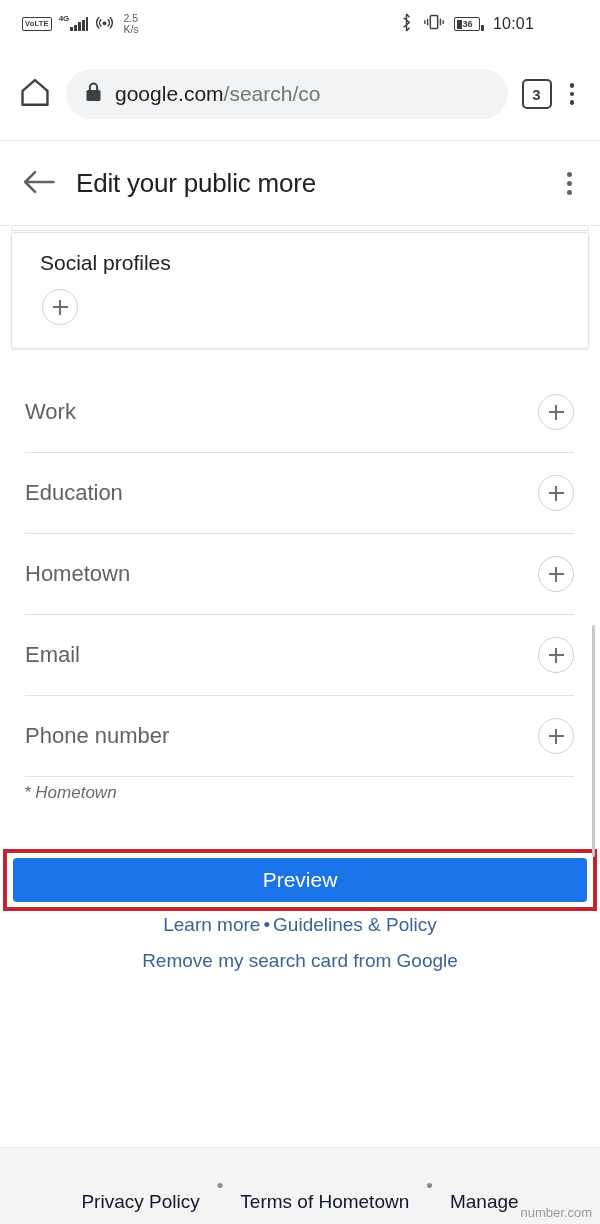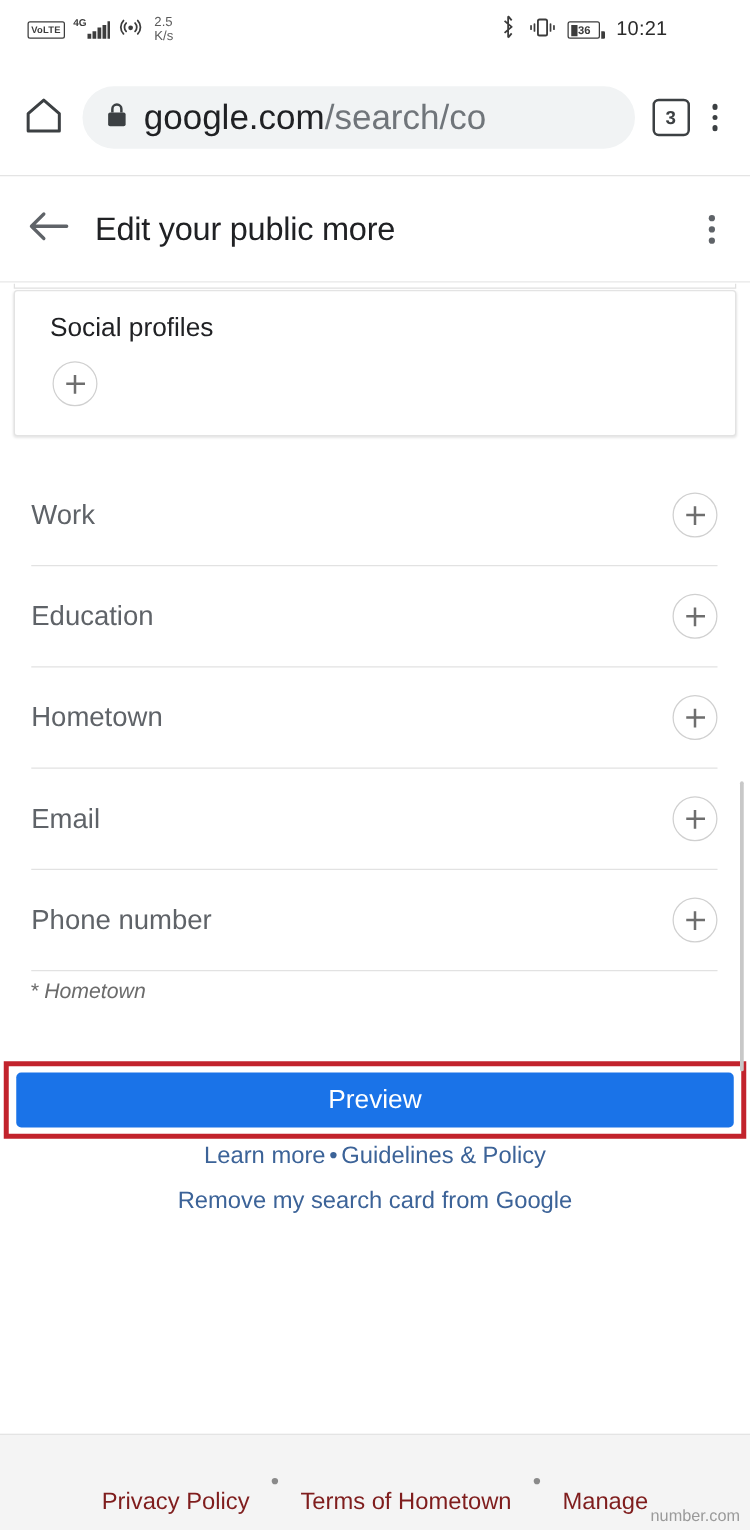--- a/index.html
+++ b/index.html
@@ -128,21 +128,21 @@
     background: #f1f3f4;
     border-radius: 25px;
     display: flex;
     align-items: center;
     padding: 0 18px;
     gap: 12px;
     overflow: hidden;
     min-width: 0;
   }
   .omnibox-url {
-    font-size: 28px;
+    font-size: 21px;
     color: #202124;
     white-space: nowrap;
     overflow: hidden;
   }
   .omnibox-url .dim { color: #70757a; }
 
   .tabcount {
     width: 30px; height: 30px;
     border: 2.4px solid #3c4043;
     border-radius: 5px;
@@ -322,21 +322,21 @@
     height: 77px;
     background: #f4f4f4;
     border-top: 1px solid #e4e4e4;
     display: flex;
     align-items: center;
     justify-content: center;
     gap: 0px;
   }
   .footer-item {
     font-size: 19px;
-    color: #7f1d1d;
+    color: #0f172a;
     text-decoration: none;
     cursor: pointer;
     margin-top: 32px;
   }
   .footer-sep {
     font-size: 19px;
     color: #8a8a8a;
     margin: 0 17px;
   }
   .watermark {
@@ -388,21 +388,21 @@
       <span>
         <svg width="22" height="18" viewBox="0 0 24 18">
           <rect x="8" y="2" width="8" height="14" rx="1.4" stroke="#3c3c3c" stroke-width="1.6" fill="none"></rect>
           <path d="M5 6v6M2 7.5v3M19 6v6M22 7.5v3" stroke="#3c3c3c" stroke-width="1.5" stroke-linecap="round"></path>
         </svg>
       </span>
       <span class="batt">
         <span class="batt-body">36</span>
         <span class="batt-cap"></span>
       </span>
-      <span class="clock">10:21</span>
+      <span class="clock">10:01</span>
     </div>
   </div>
 
   <div class="browserbar">
     <span>
       <svg width="34" height="34" viewBox="0 0 24 24">
         <path d="M3.2 11.2L12 3.6l8.8 7.6V21H3.2z" stroke="#3c4043" stroke-width="1.7" fill="none" stroke-linejoin="round"></path>
       </svg>
     </span>
 

